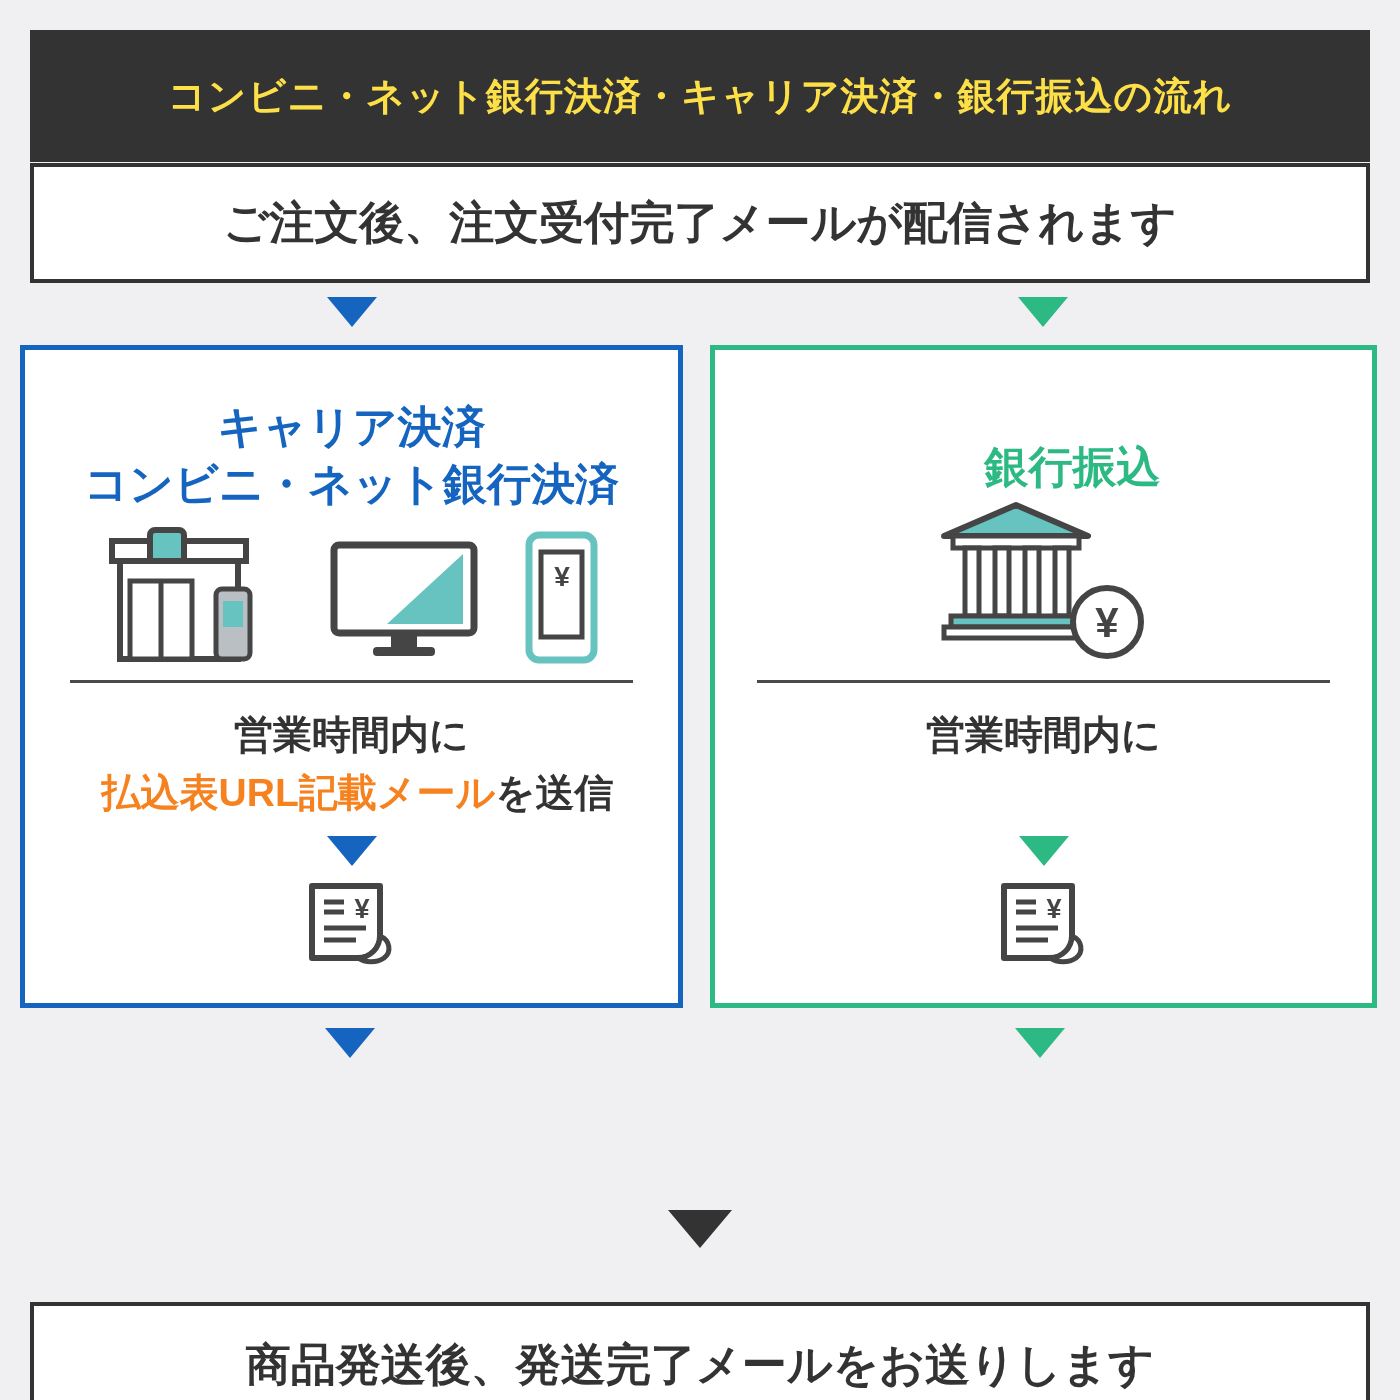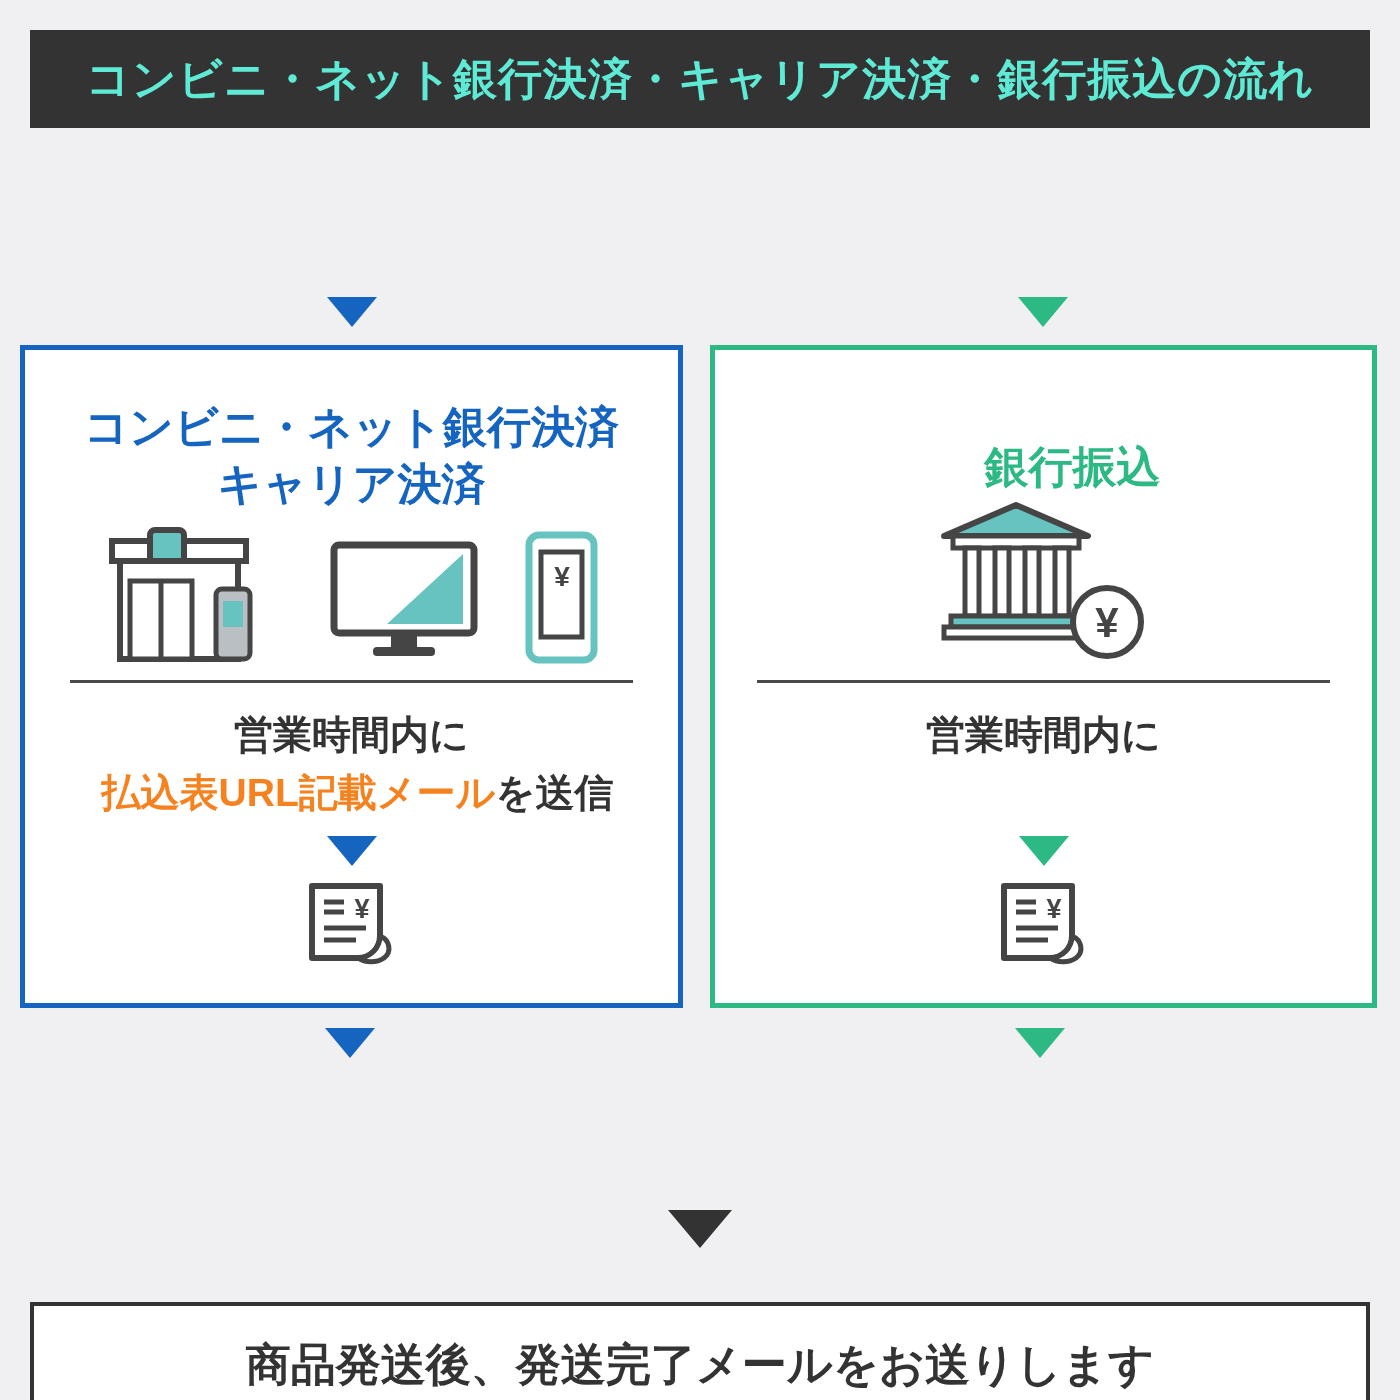--- a/index.html
+++ b/index.html
@@ -5,24 +5,24 @@
   * { margin:0; padding:0; box-sizing:border-box; }
   html,body { background:#ffffff; }
   body { font-family:"Liberation Sans","DejaVu Sans",sans-serif; font-weight:bold; color:#333; }
 
   .canvas{
     position:relative; width:1400px; height:1400px;
     background:var(--bg,#f0f0f2); overflow:hidden;
   }
 
   .header{
-    position:absolute; left:30px; top:30px; width:1340px; height:98px;
-    background:var(--dark,#333333); color:#5eead4;
+    position:absolute; left:30px; top:30px; width:1340px; height:132px;
+    background:var(--dark,#333333); color:#fde047;
     display:flex; align-items:center; justify-content:center;
-    font-size:44px; font-weight:bold; letter-spacing:1px;
+    font-size:38px; font-weight:bold; letter-spacing:1px;
   }
 
   .step-box{
     position:absolute; background:#fff; border:4px solid var(--dark,#333333);
     display:flex; align-items:center; justify-content:center;
     font-weight:bold; color:#333; text-align:center;
   }
   #step1{ left:30px; top:163px; width:1340px; height:120px; font-size:45px; }
   #step2{ left:30px; top:1078px; width:1340px; height:120px; font-size:46px; }
   #step3{ left:30px; top:1262px; width:1340px; height:125px; font-size:45px;margin-top:40px; }
@@ -69,28 +69,31 @@
     font-size:41px; font-weight:bold; color:#333;
   }
 </style>
 </head>
 <body>
 
 <div class="canvas">
 
   <div class="header">コンビニ・ネット銀行決済・キャリア決済・銀行振込の流れ</div>
 
+  <div class="step-box" id="step1">
+    <span>ご注文後、注文受付完了メールが配信されます</span>
+  </div>
 
   <div class="tri blue" style="left:327px; top:297px;"></div>
   <div class="tri green" style="left:1018px; top:297px;"></div>
 
   <div class="col" id="col-left">
     <div class="col-title">
+      <span>キャリア決済</span>
       <span>コンビニ・ネット銀行決済</span>
-      <span>キャリア決済</span>
     </div>
 
     <div class="icons-row">
 
       <svg width="180" height="140" viewBox="0 0 180 140">
         <rect x="8" y="16" width="134" height="20" fill="#fff" stroke="#454545" stroke-width="6"></rect>
         <rect x="46" y="5" width="34" height="34" rx="5" fill="#67c3bf" stroke="#454545" stroke-width="6"></rect>
         <rect x="16" y="36" width="118" height="98" fill="#fff" stroke="#454545" stroke-width="6"></rect>
         <rect x="26" y="56" width="62" height="78" fill="#fff" stroke="#454545" stroke-width="5"></rect>
         <line x1="57" y1="56" x2="57" y2="134" stroke="#454545" stroke-width="5"></line>

